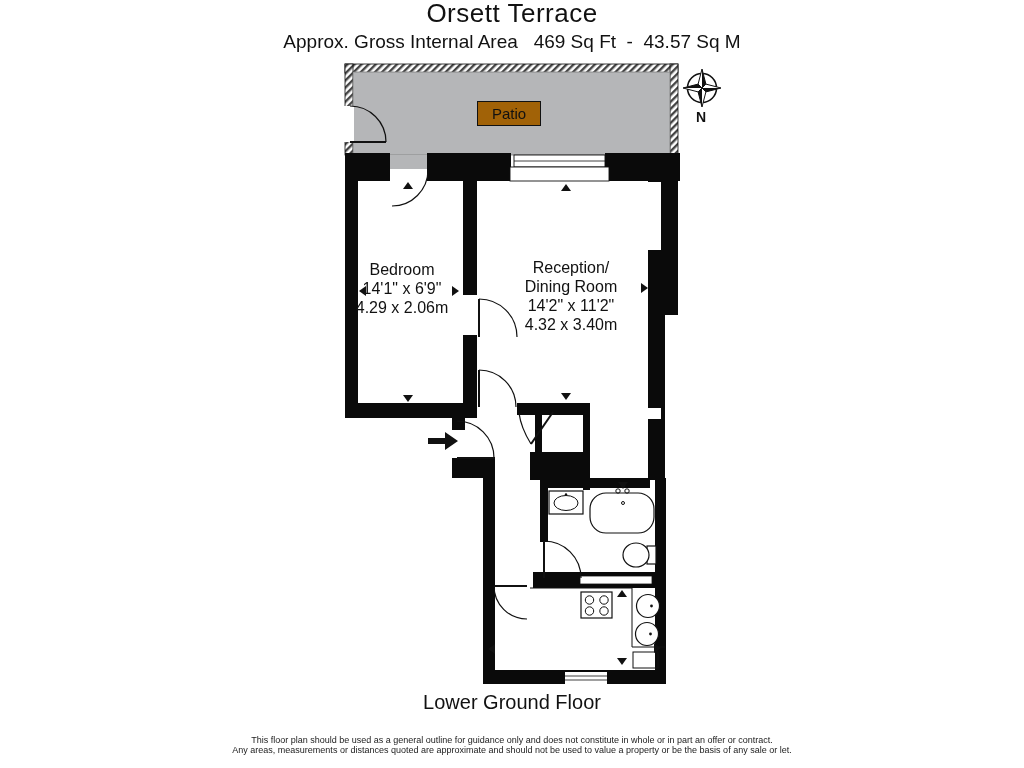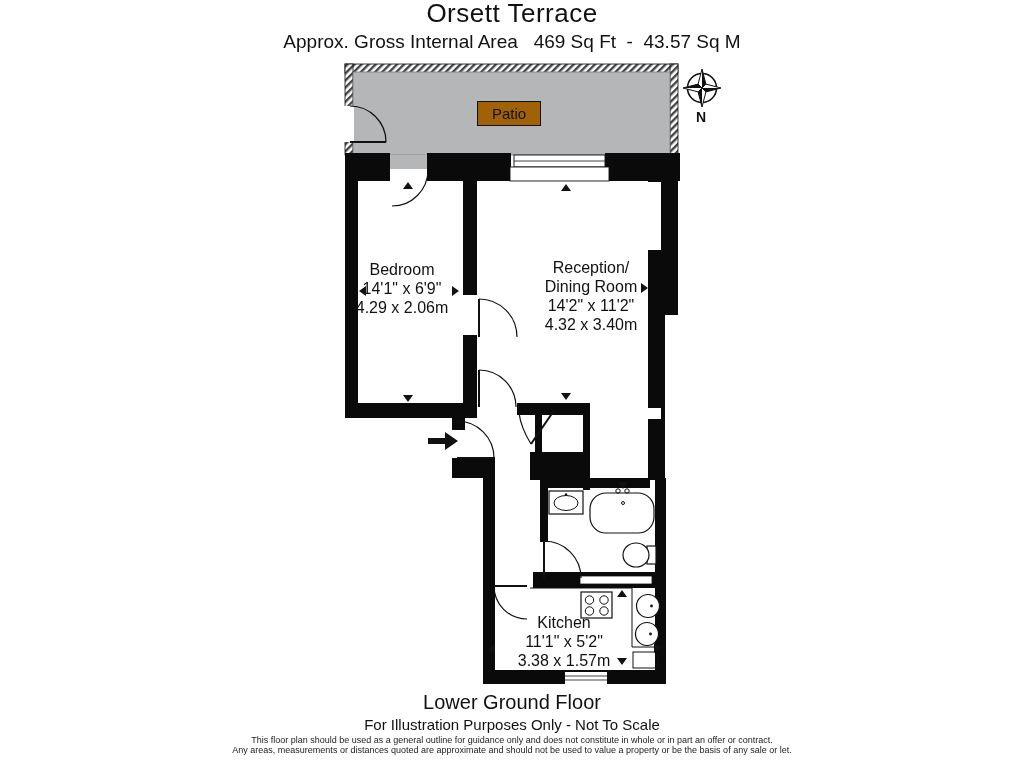--- a/index.html
+++ b/index.html
@@ -215,35 +215,29 @@
   <div id="subtitle" class="abs">Approx. Gross Internal Area   469 Sq Ft  -  43.57 Sq M</div>
 
   <div id="patio-label" class="abs">Patio</div>
 
   <div class="abs ctr room-label" style="left:402px;top:288px;">
     <div>Bedroom</div>
     <div>14'1" x 6'9"</div>
     <div>4.29 x 2.06m</div>
   </div>
 
-  <div class="abs ctr room-label" style="left:591px;top:296px;">
+  <div class="abs ctr room-label" style="left:571px;top:296px;">
     <div>Reception/</div>
     <div>Dining Room</div>
     <div>14'2" x 11'2"</div>
     <div>4.32 x 3.40m</div>
   </div>
 
-  <div class="abs ctr room-label" style="left:564px;top:641px;">
-    <div>Kitchen</div>
-    <div>11'1" x 5'2"</div>
-    <div>3.38 x 1.57m</div>
-  </div>
 
   <div id="north-label" class="abs ctr">N</div>
 
   <div id="floor-label" class="abs">Lower Ground Floor</div>
-  <div id="scale-note" class="abs">For Illustration Purposes Only - Not To Scale</div>
   <div id="disclaimer" class="abs">
     <div>This floor plan should be used as a general outline for guidance only and does not constitute in whole or in part an offer or contract.</div>
     <div>Any areas, measurements or distances quoted are approximate and should not be used to value a property or be the basis of any sale or let.</div>
   </div>
 
 </div>
 
 </body></html>

